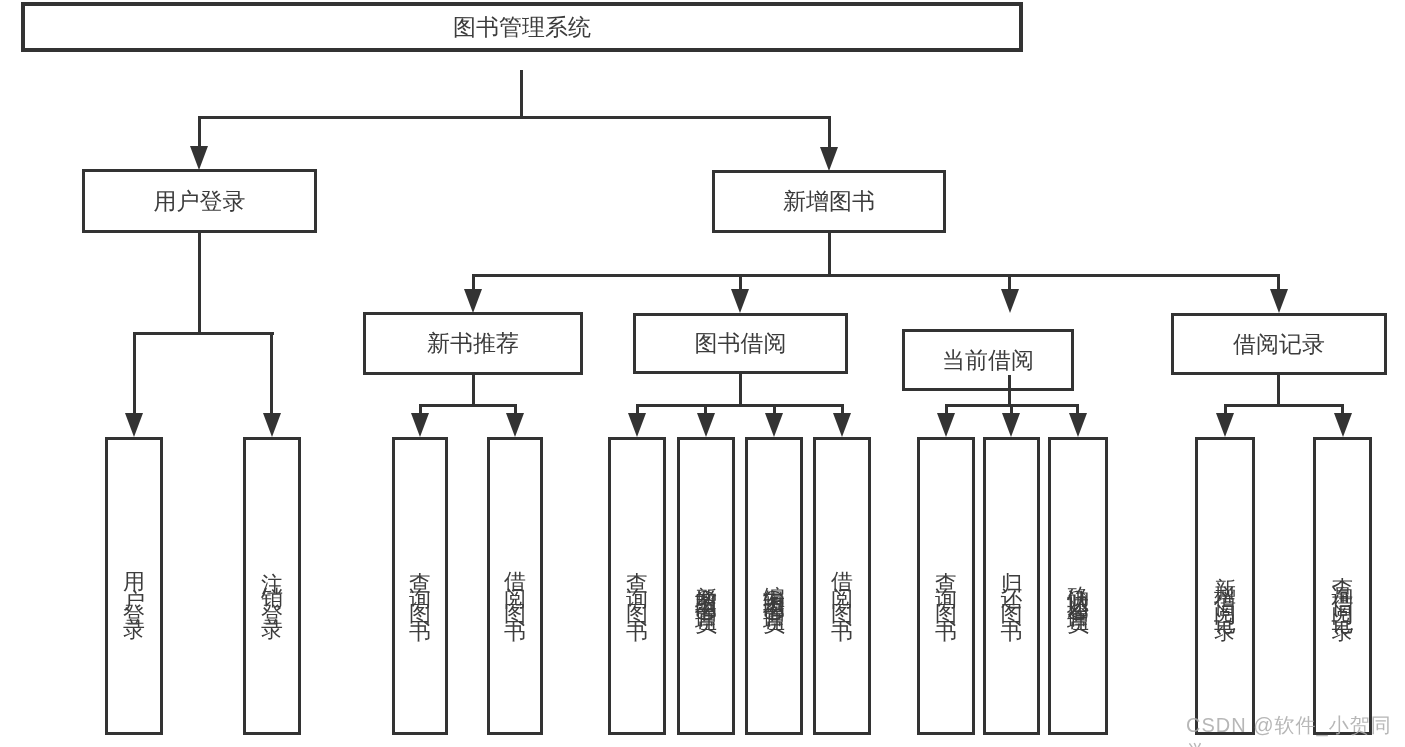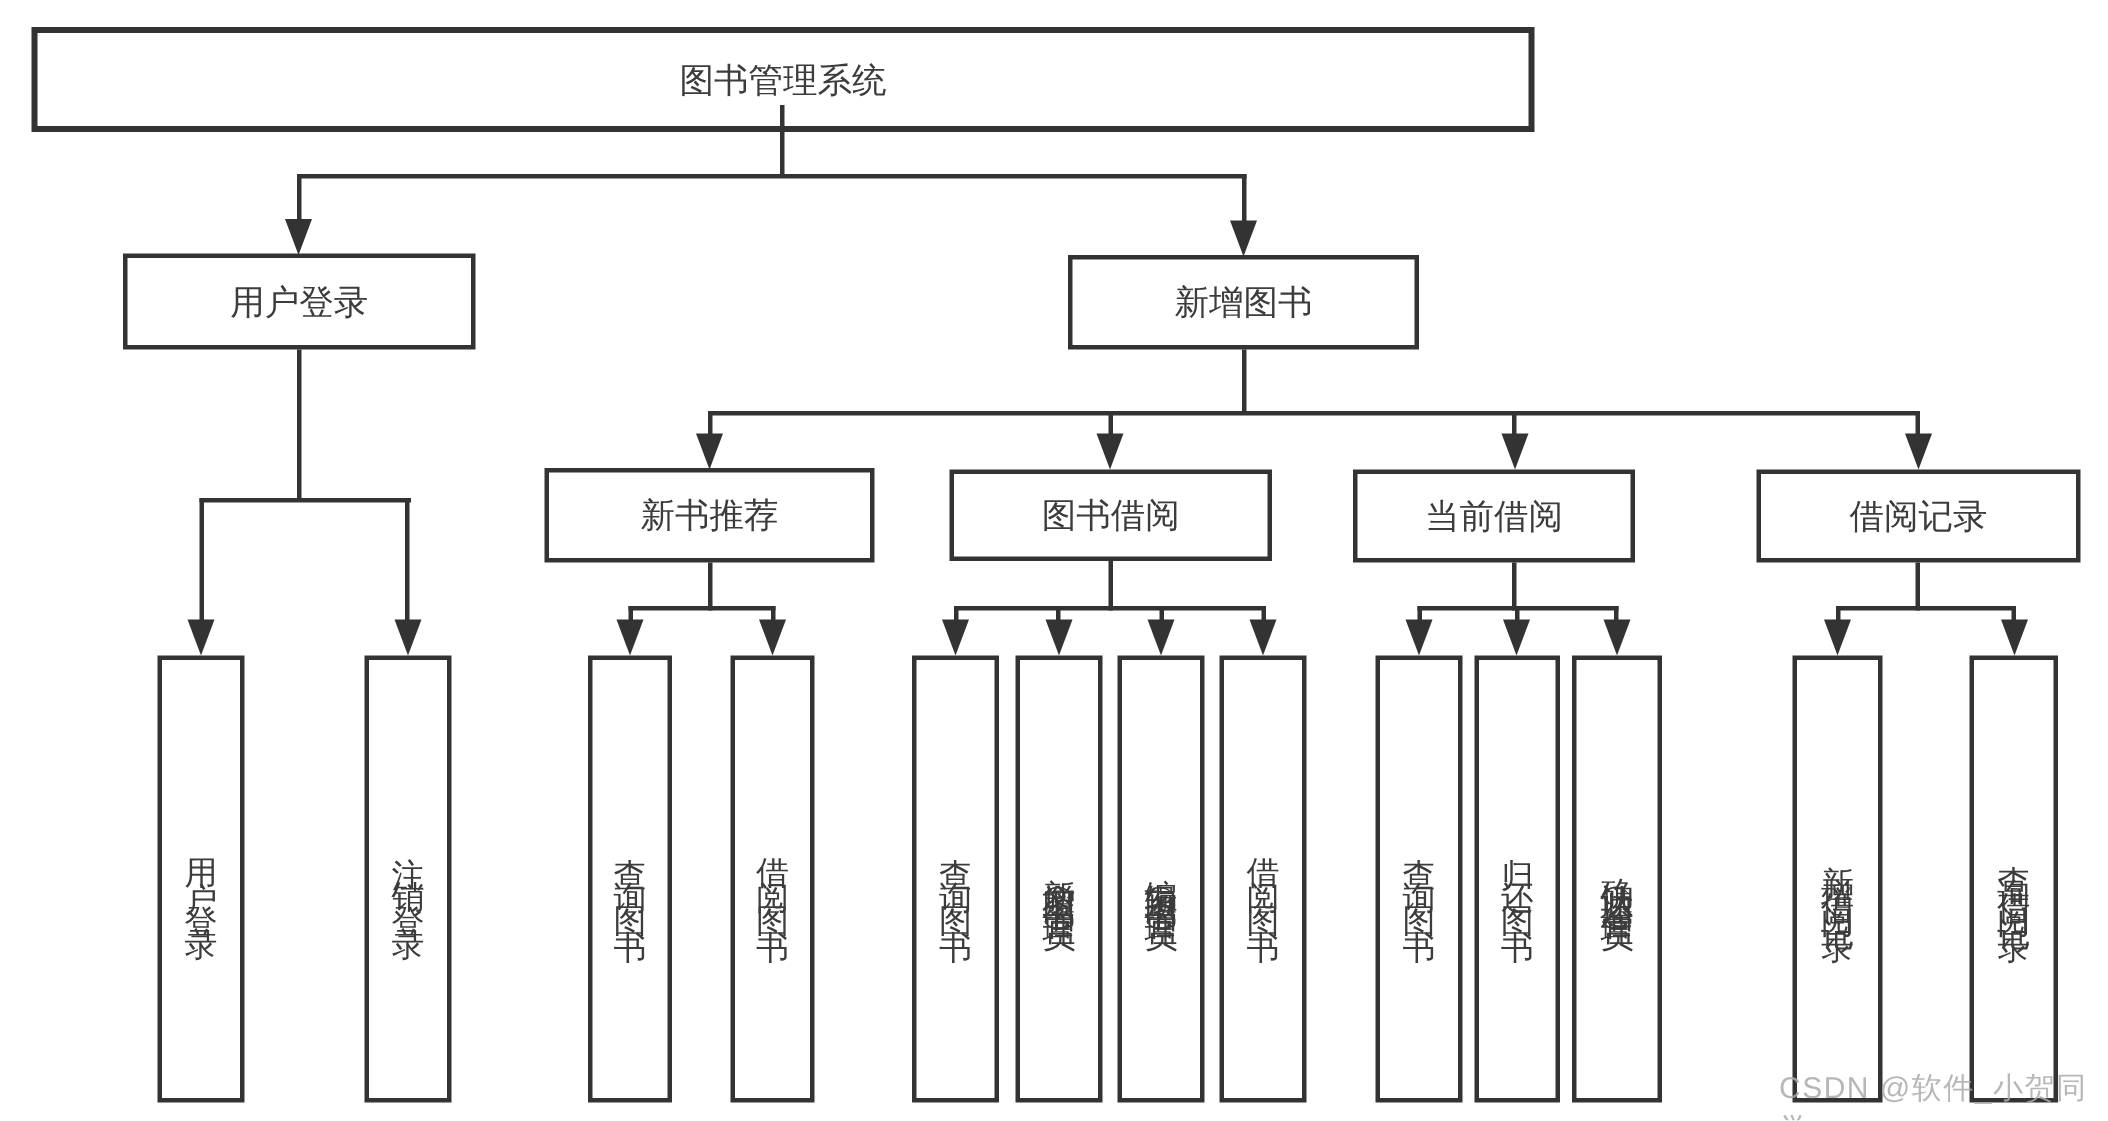--- a/index.html
+++ b/index.html
@@ -45,28 +45,28 @@
     letter-spacing:1px;
     color:var(--watermark,#ababab);
     opacity:.85;
   }
 </style>
 </head>
 <body>
 
 <div class="canvas">
 
-  <div class="box root" style="left:21px;top:18px;width:1002px;height:70px;">图书管理系统</div>
+  <div class="box root" style="left:21px;top:2px;width:1002px;height:50px;">图书管理系统</div>
 
   <div class="box" style="left:82px;top:169px;width:235px;height:64px;">用户登录</div>
   <div class="box" style="left:712px;top:170px;width:234px;height:63px;">新增图书</div>
 
   <div class="box" style="left:363px;top:312px;width:220px;height:63px;">新书推荐</div>
   <div class="box" style="left:633px;top:313px;width:215px;height:61px;">图书借阅</div>
-  <div class="box" style="left:902px;top:313px;width:188px;height:62px;">当前借阅</div>
+  <div class="box" style="left:902px;top:329px;width:172px;height:62px;">当前借阅</div>
   <div class="box" style="left:1171px;top:313px;width:216px;height:62px;">借阅记录</div>
 
   <div class="box vbox ls4" style="left:105px;top:437px;width:58px;height:298px;">用户登录</div>
   <div class="box vbox ls4" style="left:243px;top:437px;width:58px;height:298px;">注销登录</div>
 
   <div class="box vbox ls4" style="left:392px;top:437px;width:56px;height:298px;">查询图书</div>
   <div class="box vbox ls4" style="left:487px;top:437px;width:56px;height:298px;">借阅图书</div>
 
   <div class="box vbox ls4" style="left:608px;top:437px;width:58px;height:298px;">查询图书</div>
   <div class="box vbox ls9" style="left:677px;top:437px;width:58px;height:298px;">新增图书（管理员）</div>

